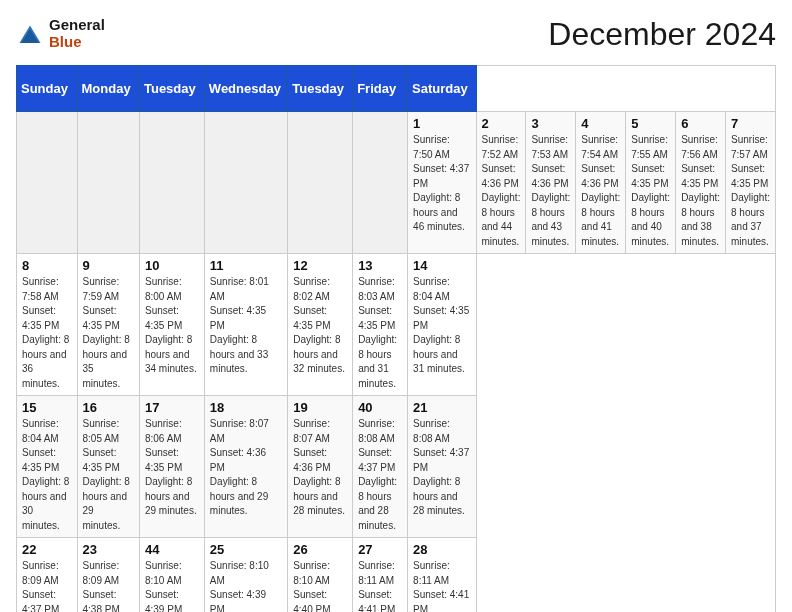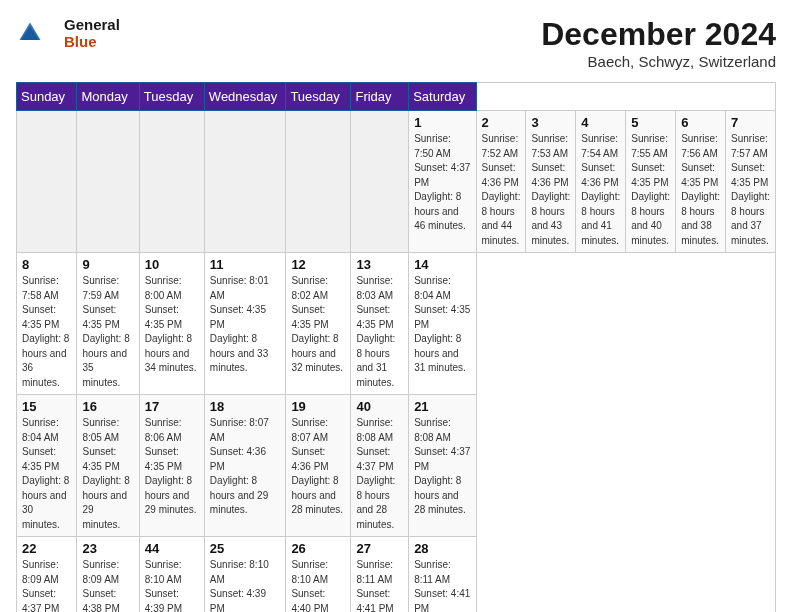--- a/index.html
+++ b/index.html
@@ -11,50 +11,50 @@
       padding: 16px;
     }
     .header {
       display: flex;
       justify-content: space-between;
       align-items: flex-start;
       margin-bottom: 12px;
     }
     .logo {
       display: flex;
-      align-items: center;
-      gap: 20px;
+      align-items: flex-end;
+      gap: 5px;
     }
     .logo-icon {
       width: 28px;
       height: 28px;
     }
     .title-block {
       text-align: right;
     }
     .month-title {
       font-size: 32px;
-      font-weight: bold;
+      font-weight: normal;
       color: #1a1a1a;
     }
     .location-title {
       font-size: 15px;
       color: #333;
     }
     .calendar {
       width: 100%;
       border-collapse: collapse;
       border: 1px solid #ccc;
     }
     .calendar th {
-      background-color: #4c1d95;
+      background-color: #1d4ed8;
       color: #fff;
       font-size: 13px;
-      font-weight: normal;
-      padding: 6px 4px;
+      font-weight: bold;
+      padding: 15px 4px;
       text-align: left;
       border: 1px solid #1a5a9a;
     }
     .calendar td {
       vertical-align: top;
       padding: 4px 5px;
       border: 1px solid #ccc;
       font-size: 10px;
       color: #333;
       width: calc(100% / 7);
@@ -92,21 +92,20 @@
       <polygon points="16,4 28,24 4,24" fill="#2e75b6"></polygon>
       <polygon points="16,8 26,24 6,24" fill="#1a5a9a"></polygon>
     </svg>
     <div>
       <div style="font-size:15px;font-weight:bold;color:#1a1a1a;">General</div>
       <div style="font-size:15px;font-weight:bold;color:#c2410c;">Blue</div>
     </div>
   </div>
   <div class="title-block">
     <div class="month-title">December 2024</div>
-    <div class="location-title">Baech, Schwyz, Switzerland</div>
   </div>
 </div>
 
 <table class="calendar">
   <thead>
     <tr>
     <th>Sunday</th>
         <th>Monday</th>
         <th>Tuesday</th>
         <th>Wednesday</th>

